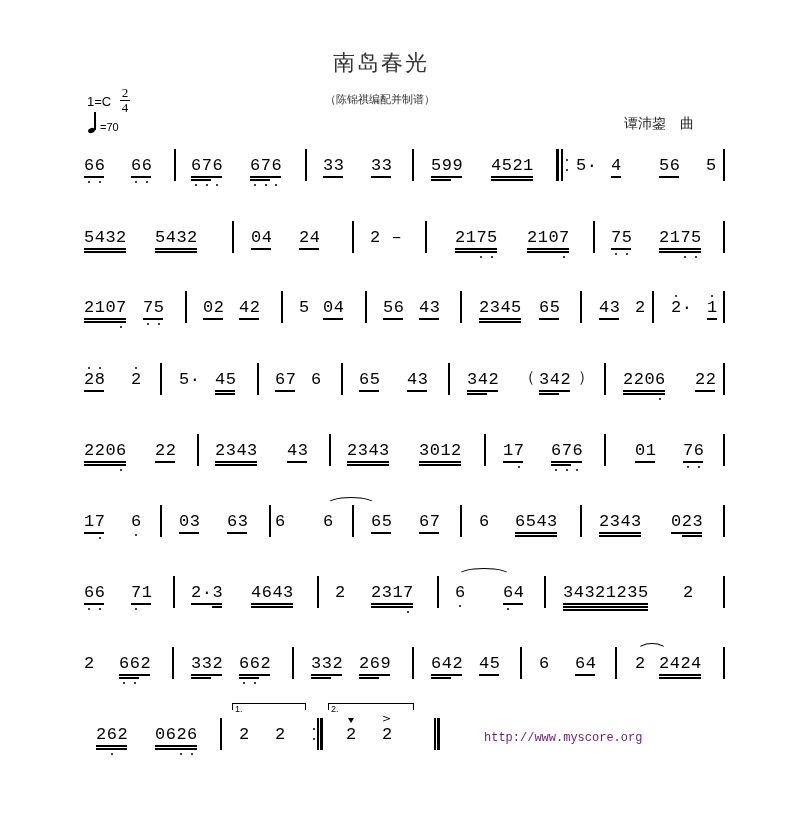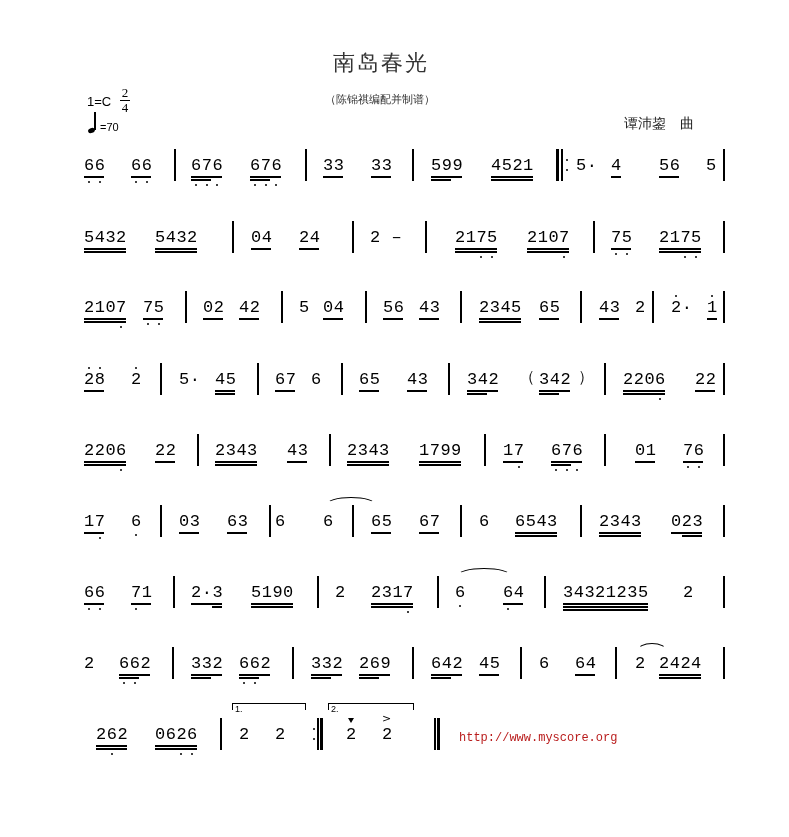--- a/index.html
+++ b/index.html
@@ -19,21 +19,21 @@
   .digits { position:absolute; left:0; top:2px; font-family:"Liberation Mono", monospace;
             font-size:17px; letter-spacing:0.5px; white-space:pre; line-height:18px; }
   .ul { position:absolute; height:1.5px; background:#000; }
   .dotb { position:absolute; width:2px; height:2px; background:#000; border-radius:50%; }
   .dott { position:absolute; width:2px; height:2px; background:#000; border-radius:50%; }
   .barline { position:absolute; width:1.5px; background:#000; }
   .slur { position:absolute; border:1px solid #000; border-bottom:none; border-left-color:transparent; border-right-color:transparent; border-radius:50% 50% 0 0; }
   .paren { position:absolute; font-size:16px; font-family:"DejaVu Sans", sans-serif; color:#222; }
   .volta { position:absolute; border-top:1px solid #000; border-left:1px solid #000; border-right:1px solid #000; height:6px; font-size:9px; }
   .volta span { position:absolute; left:2px; top:0px; font-family:"Liberation Sans", sans-serif; font-size:9px; }
-  .url { font-family:"Liberation Mono", monospace; font-size:12px; color:#b91c1c; white-space:nowrap; }
+  .url { font-family:"Liberation Mono", monospace; font-size:12px; color:#701a75; white-space:nowrap;margin-left:25px; }
 </style>
 </head>
 <body>
 
 <div class="abs title" style="left:333px; top:48px;">南岛春光</div>
 <div class="abs subtitle" style="left:325px; top:92px;">（陈锦祺编配并制谱）</div>
 <div class="abs composer" style="left:624px; top:115px;">谭沛鋆　曲</div>
 
 <div class="abs key" style="left:87px; top:94px;">1=C</div>
 <div class="abs frac" style="left:120px; top:87px; width:10px;">
@@ -323,21 +323,21 @@
       <div class="grp" style="left:287px;">
         <div class="digits">43</div>
         <div class="ul" style="left:0px; width:20.4px; top:21px;"></div>
       </div>
       <div class="grp" style="left:347px;">
         <div class="digits">2343</div>
         <div class="ul" style="left:0px; width:41.8px; top:21px;"></div>
         <div class="ul" style="left:0px; width:41.8px; top:24px;"></div>
       </div>
       <div class="grp" style="left:419px;">
-        <div class="digits">1799</div>
+        <div class="digits">3012</div>
         <div class="ul" style="left:0px; width:41.8px; top:21px;"></div>
         <div class="ul" style="left:0px; width:41.8px; top:24px;"></div>
       </div>
       <div class="grp" style="left:503px;">
         <div class="digits">17</div>
         <div class="ul" style="left:0px; width:20.4px; top:21px;"></div>
         <div class="dotb" style="left:14.7px; top:26px;"></div>
       </div>
       <div class="grp" style="left:551px;">
         <div class="digits">676</div>
@@ -432,21 +432,21 @@
         <div class="digits">71</div>
         <div class="ul" style="left:0px; width:20.4px; top:21px;"></div>
         <div class="dotb" style="left:4px; top:26px;"></div>
       </div>
       <div class="grp" style="left:191px;">
         <div class="digits">2·3</div>
         <div class="ul" style="left:0px; width:31.099999999999994px; top:21px;"></div>
         <div class="ul" style="left:21.4px; width:9.7px; top:24px;"></div>
       </div>
       <div class="grp" style="left:251px;">
-        <div class="digits">5190</div>
+        <div class="digits">4643</div>
         <div class="ul" style="left:0px; width:41.8px; top:21px;"></div>
         <div class="ul" style="left:0px; width:41.8px; top:24px;"></div>
       </div>
       <div class="grp" style="left:335px;">
         <div class="digits">2</div>
       </div>
       <div class="grp" style="left:371px;">
         <div class="digits">2317</div>
         <div class="ul" style="left:0px; width:41.8px; top:21px;"></div>
         <div class="ul" style="left:0px; width:41.8px; top:24px;"></div>

